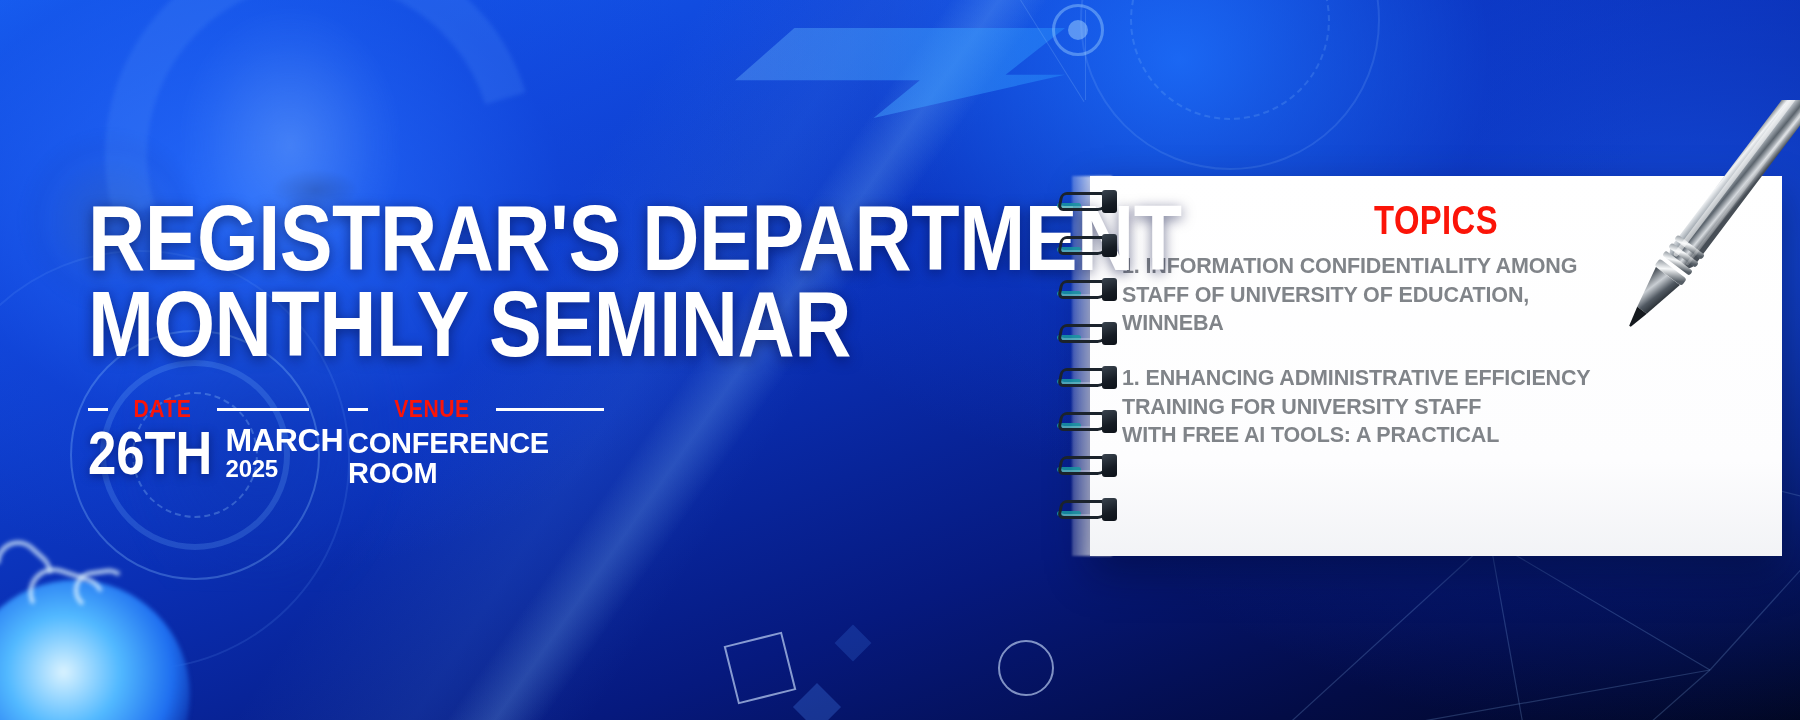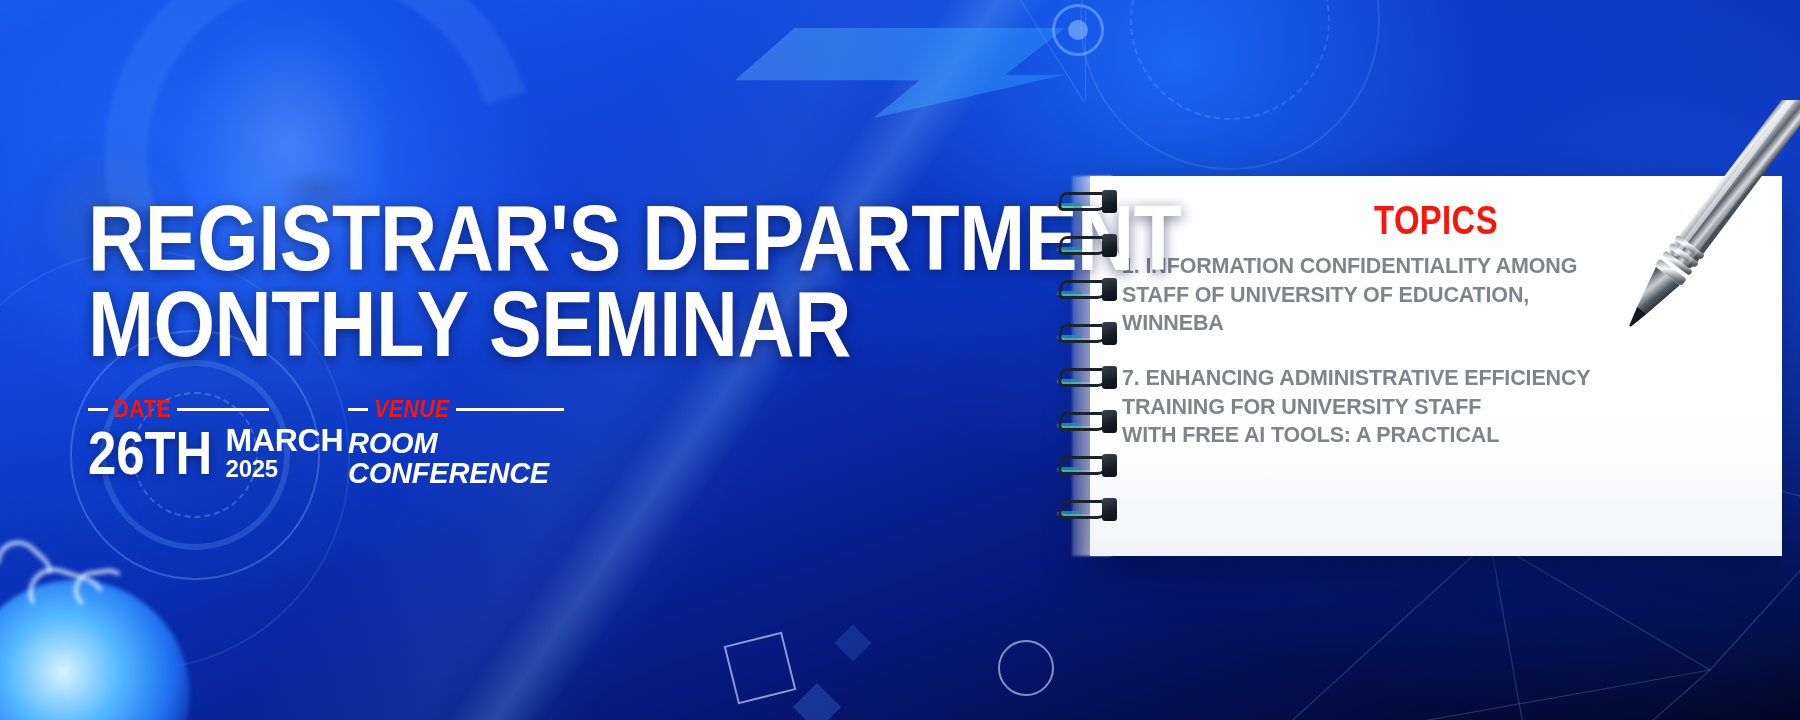--- a/index.html
+++ b/index.html
@@ -138,23 +138,23 @@
   }
   .headline .l2{ display:block; }
 
   .meta{
     position:absolute; left:88px; top:398px; z-index:6;
     display:flex; align-items:flex-start;
   }
   .meta-col{ position:relative; }
   .col-date{ width:260px; }
   .col-time{ width:190px; }
-  .col-venue{ width:300px;font-style:italic; }
-
-  .cap-row{ display:flex; align-items:center; gap:3px; height:22px; }
+  .col-venue{ width:300px; }
+
+  .cap-row{ display:flex; align-items:center; gap:23px; height:22px; }
   .cap-rule{ height:3px; background:#ffffff; flex:0 0 auto; }
   .cap-rule.short{ width:20px; }
   .cap-rule.long{ width:92px; }
   .cap-rule.med{ width:30px; }
   .cap-rule.vlong{ width:108px; }
   .caption{
     color:#fb1408; font-weight:bold; font-size:23px; letter-spacing:.5px;
     transform:scaleX(.92); transform-origin:center;
     white-space:nowrap;
   }
@@ -300,40 +300,40 @@
     </div>
 
 
     <div class="meta-col col-venue">
       <div class="cap-row">
         <div class="cap-rule short"></div>
         <div class="caption">VENUE</div>
         <div class="cap-rule vlong"></div>
       </div>
       <div class="venue-val">
+        <span>CONFERENCE</span>
         <span>ROOM</span>
-        <span>CONFERENCE</span>
       </div>
     </div>
 
   </div>
 
   <div class="pad-shadowstrip"></div>
 
   <div class="notepad">
     <div class="topics-title">TOPICS</div>
 
     <div class="topic topic-1">
       <span>1. INFORMATION CONFIDENTIALITY AMONG</span>
       <span>STAFF OF UNIVERSITY OF EDUCATION,</span>
       <span>WINNEBA</span>
     </div>
 
     <div class="topic topic-2">
-      <span>7. ENHANCING ADMINISTRATIVE EFFICIENCY</span>
+      <span>1. ENHANCING ADMINISTRATIVE EFFICIENCY</span>
       <span>TRAINING FOR UNIVERSITY STAFF</span>
       <span>WITH FREE AI TOOLS:  A PRACTICAL</span>
     </div>
   </div>
 
   <div class="spiral" id="spiral">
       <div class="ring" style="top: 16px;">
         <div class="ring-teal"></div>
         <div class="ring-wire"></div>
         <div class="ring-cap"></div>

